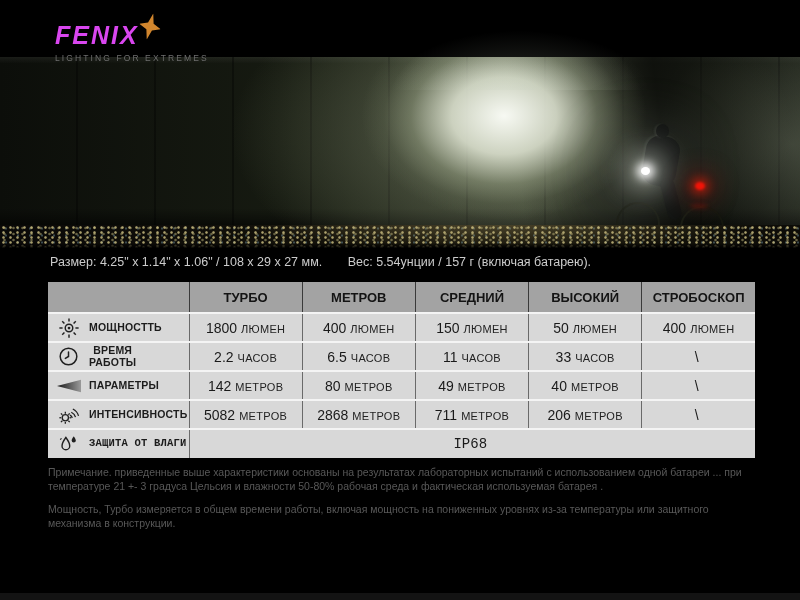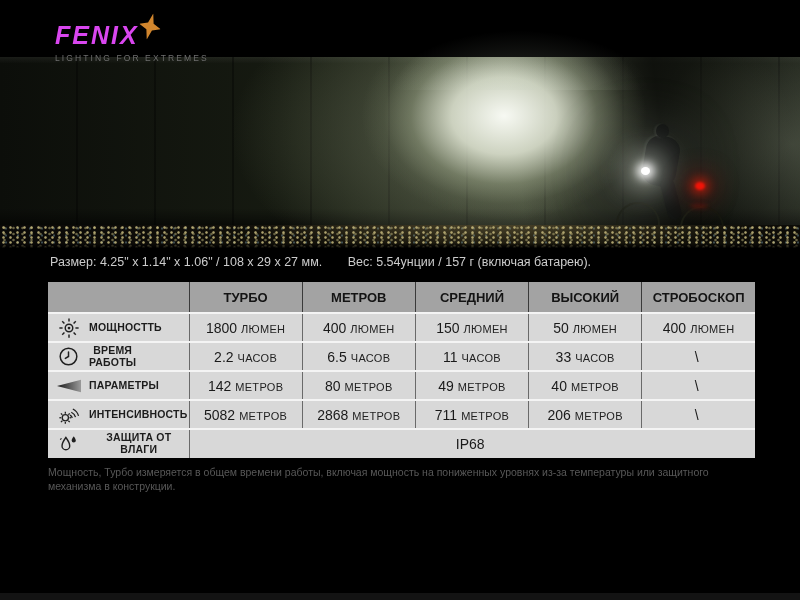--- a/index.html
+++ b/index.html
@@ -66,21 +66,21 @@
   table.spec th {
     background:#a3a3a3; color:#141414; font-size:13px; font-weight:bold;
     height:31px; border-left:1px solid #3a3a3a; border-bottom:2px solid #f4f4f4; text-align:center;
   }
   table.spec th:first-child { border-left:none; }
   table.spec td {
     background:#d8d8d8; color:#1c1c1c; height:29px;
     border-left:1px solid #6a6a6a; border-bottom:2px solid #f4f4f4; text-align:center; vertical-align:middle;
   }
   table.spec td:first-child { border-left:none; }
-  table.spec tr:last-child td { border-bottom:none; }
+  table.spec tr:last-child td { border-bottom:none;font-family:Liberation Mono, monospace; }
   td.label-cell { text-align:left; padding-left:7px; }
   .label-wrap { display:flex; align-items:center; gap:7px; }
   .icon-box { width:27px; height:24px; display:flex; align-items:center; justify-content:center; flex:none; }
   .row-label { font-size:10.5px; font-weight:bold; color:#1c1c1c; line-height:1.1; white-space:pre-line; letter-spacing:0.2px; }
   .num { font-size:14px; color:#1a1a1a; }
   .unit { font-size:11px; color:#222; margin-left:4px; letter-spacing:0.3px; }
 
   .notes { margin:8px 0 0 48px; width:708px; }
   .notes p { color:#585858; font-size:10.5px; line-height:1.32; }
   .notes p + p { margin-top:9px; }
@@ -257,18 +257,19 @@
               </span>
               <span class="row-label">ЗАЩИТА ОТ ВЛАГИ</span>
             </span>
           </td>
           <td colspan="5"><span class="num">IP68</span><span class="unit"></span></td>
         </tr>
       </tbody>
     </table>
 
     <div class="notes">
+      <p>Примечание. приведенные выше характеристики основаны на результатах лабораторных испытаний с использованием одной батареи ... при температуре 21 +- 3 градуса Цельсия и влажности 50-80% рабочая среда и фактическая используемая батарея .</p>
       <p>Мощность, Турбо измеряется в общем времени работы, включая мощность на пониженных уровнях из-за температуры или защитного механизма в конструкции.</p>
     </div>
   </div>
 
   <div class="bottom-strip"></div>
 </div>
 
 </body></html>

